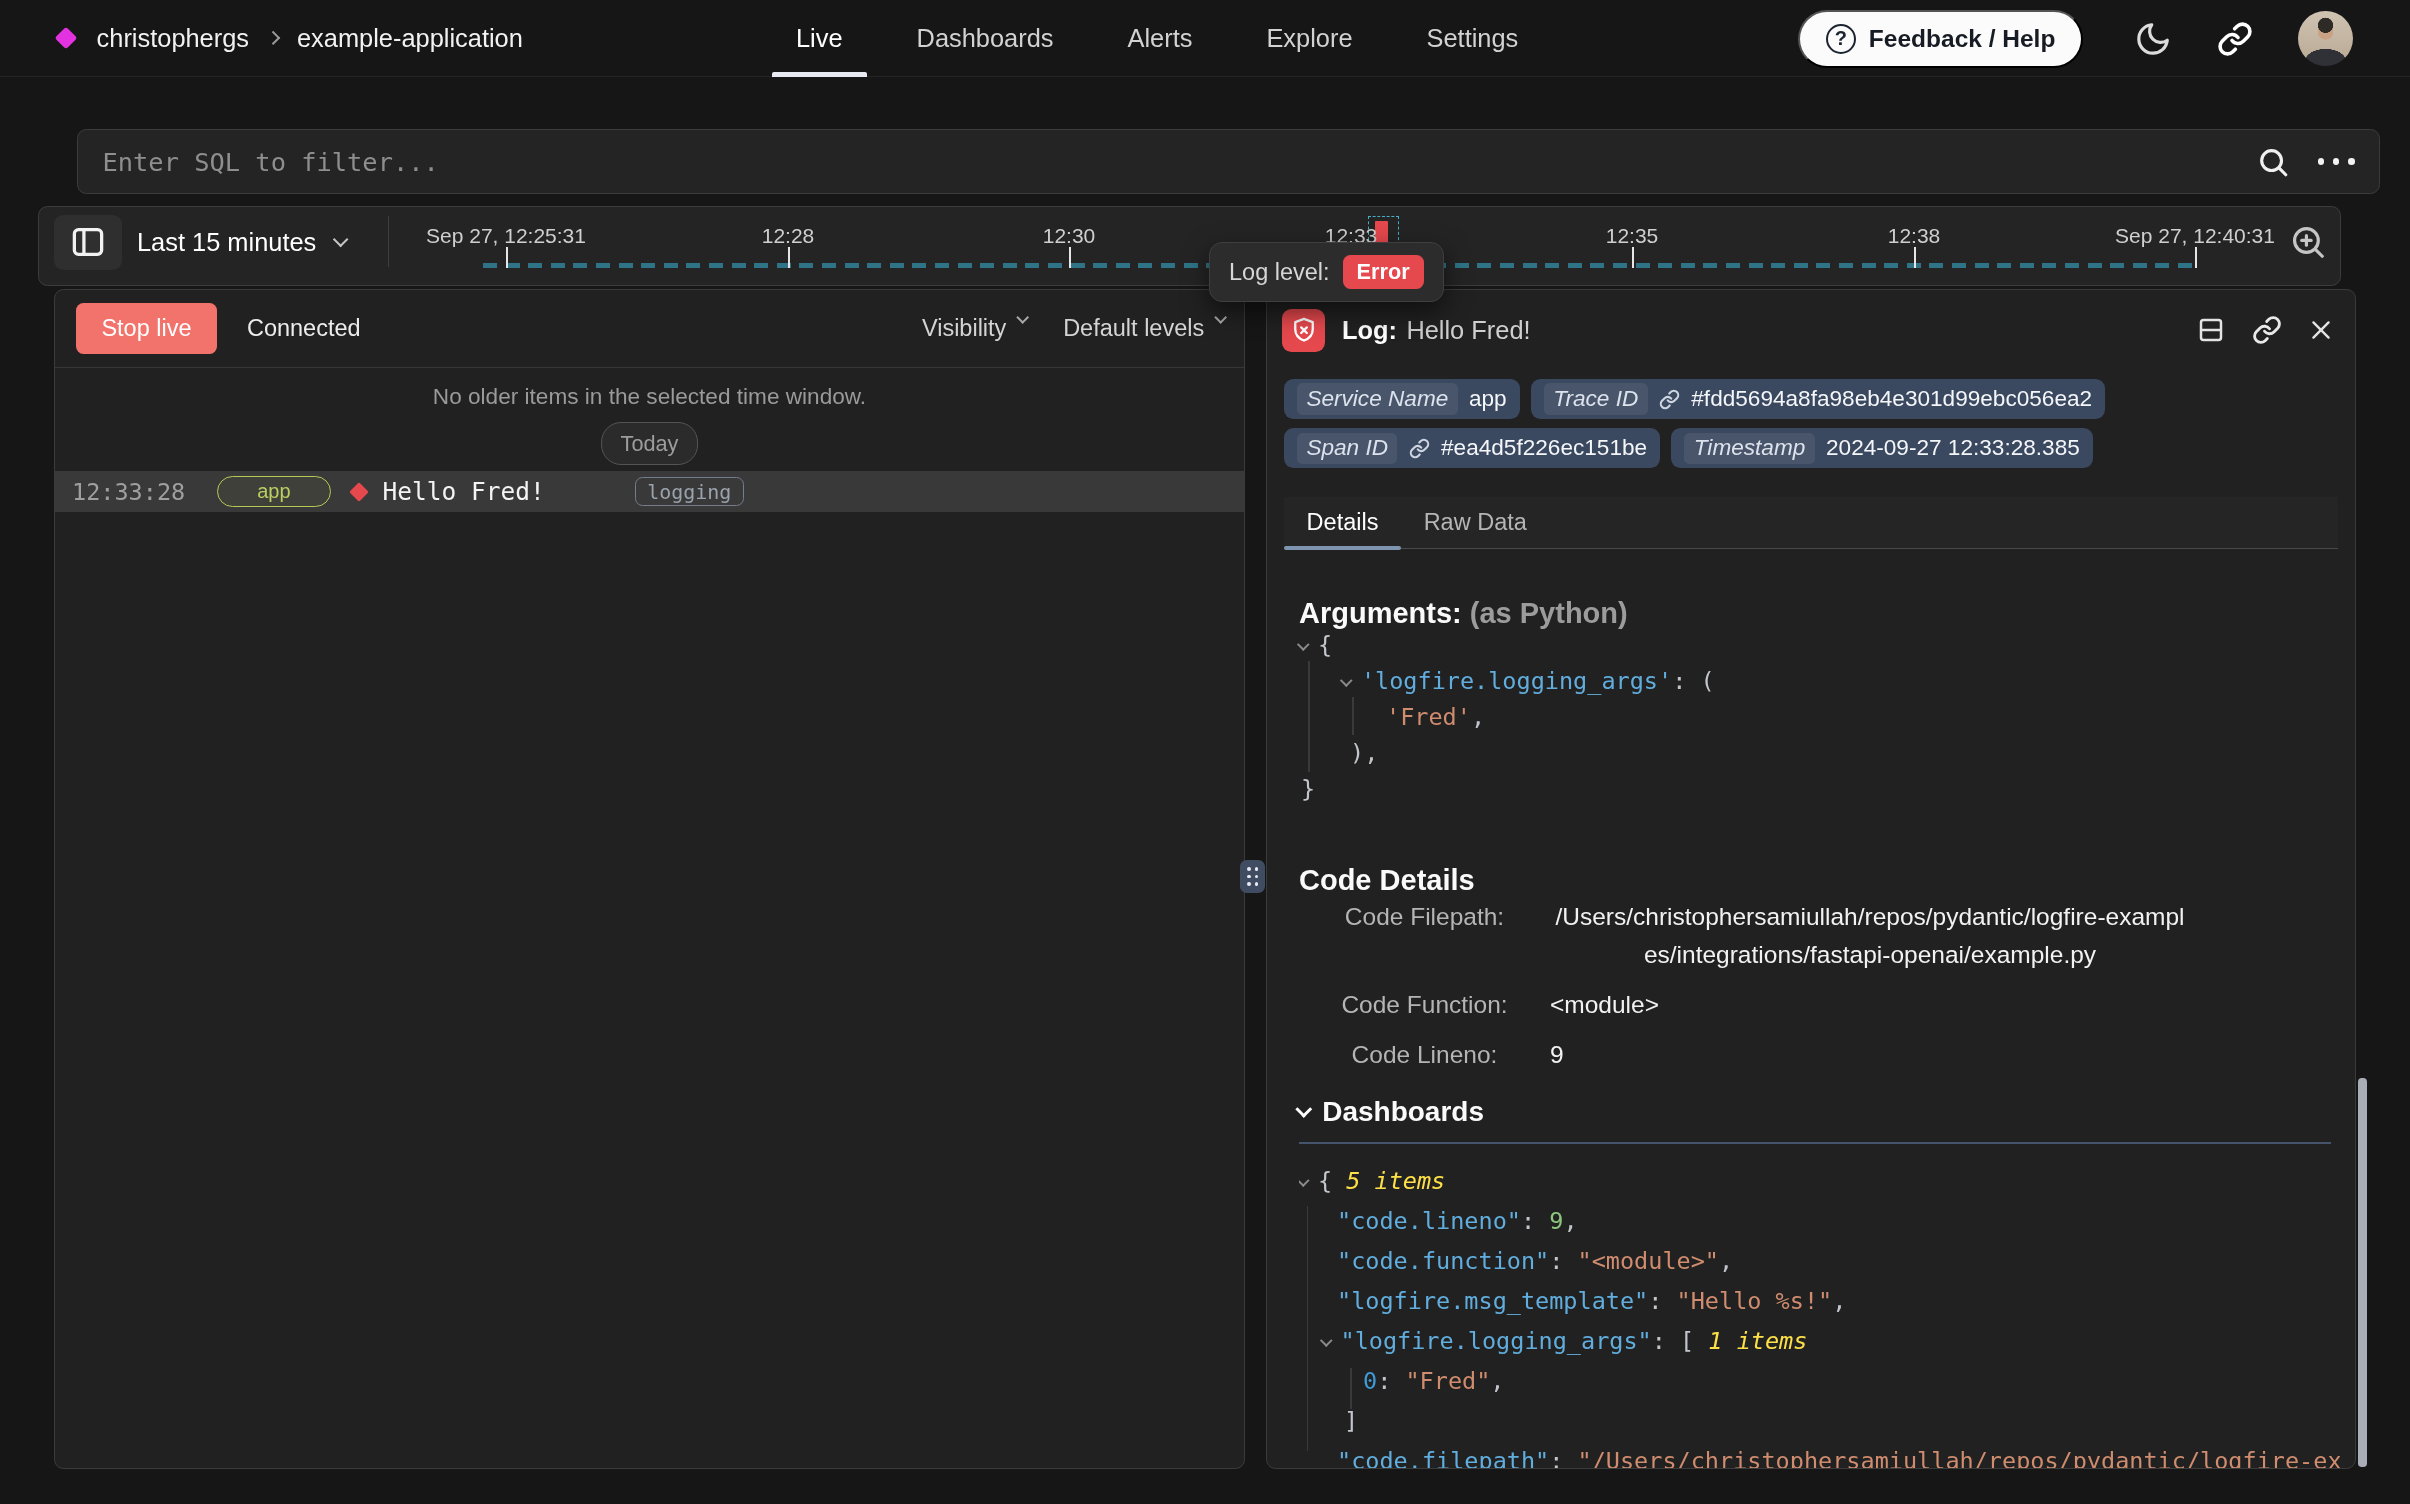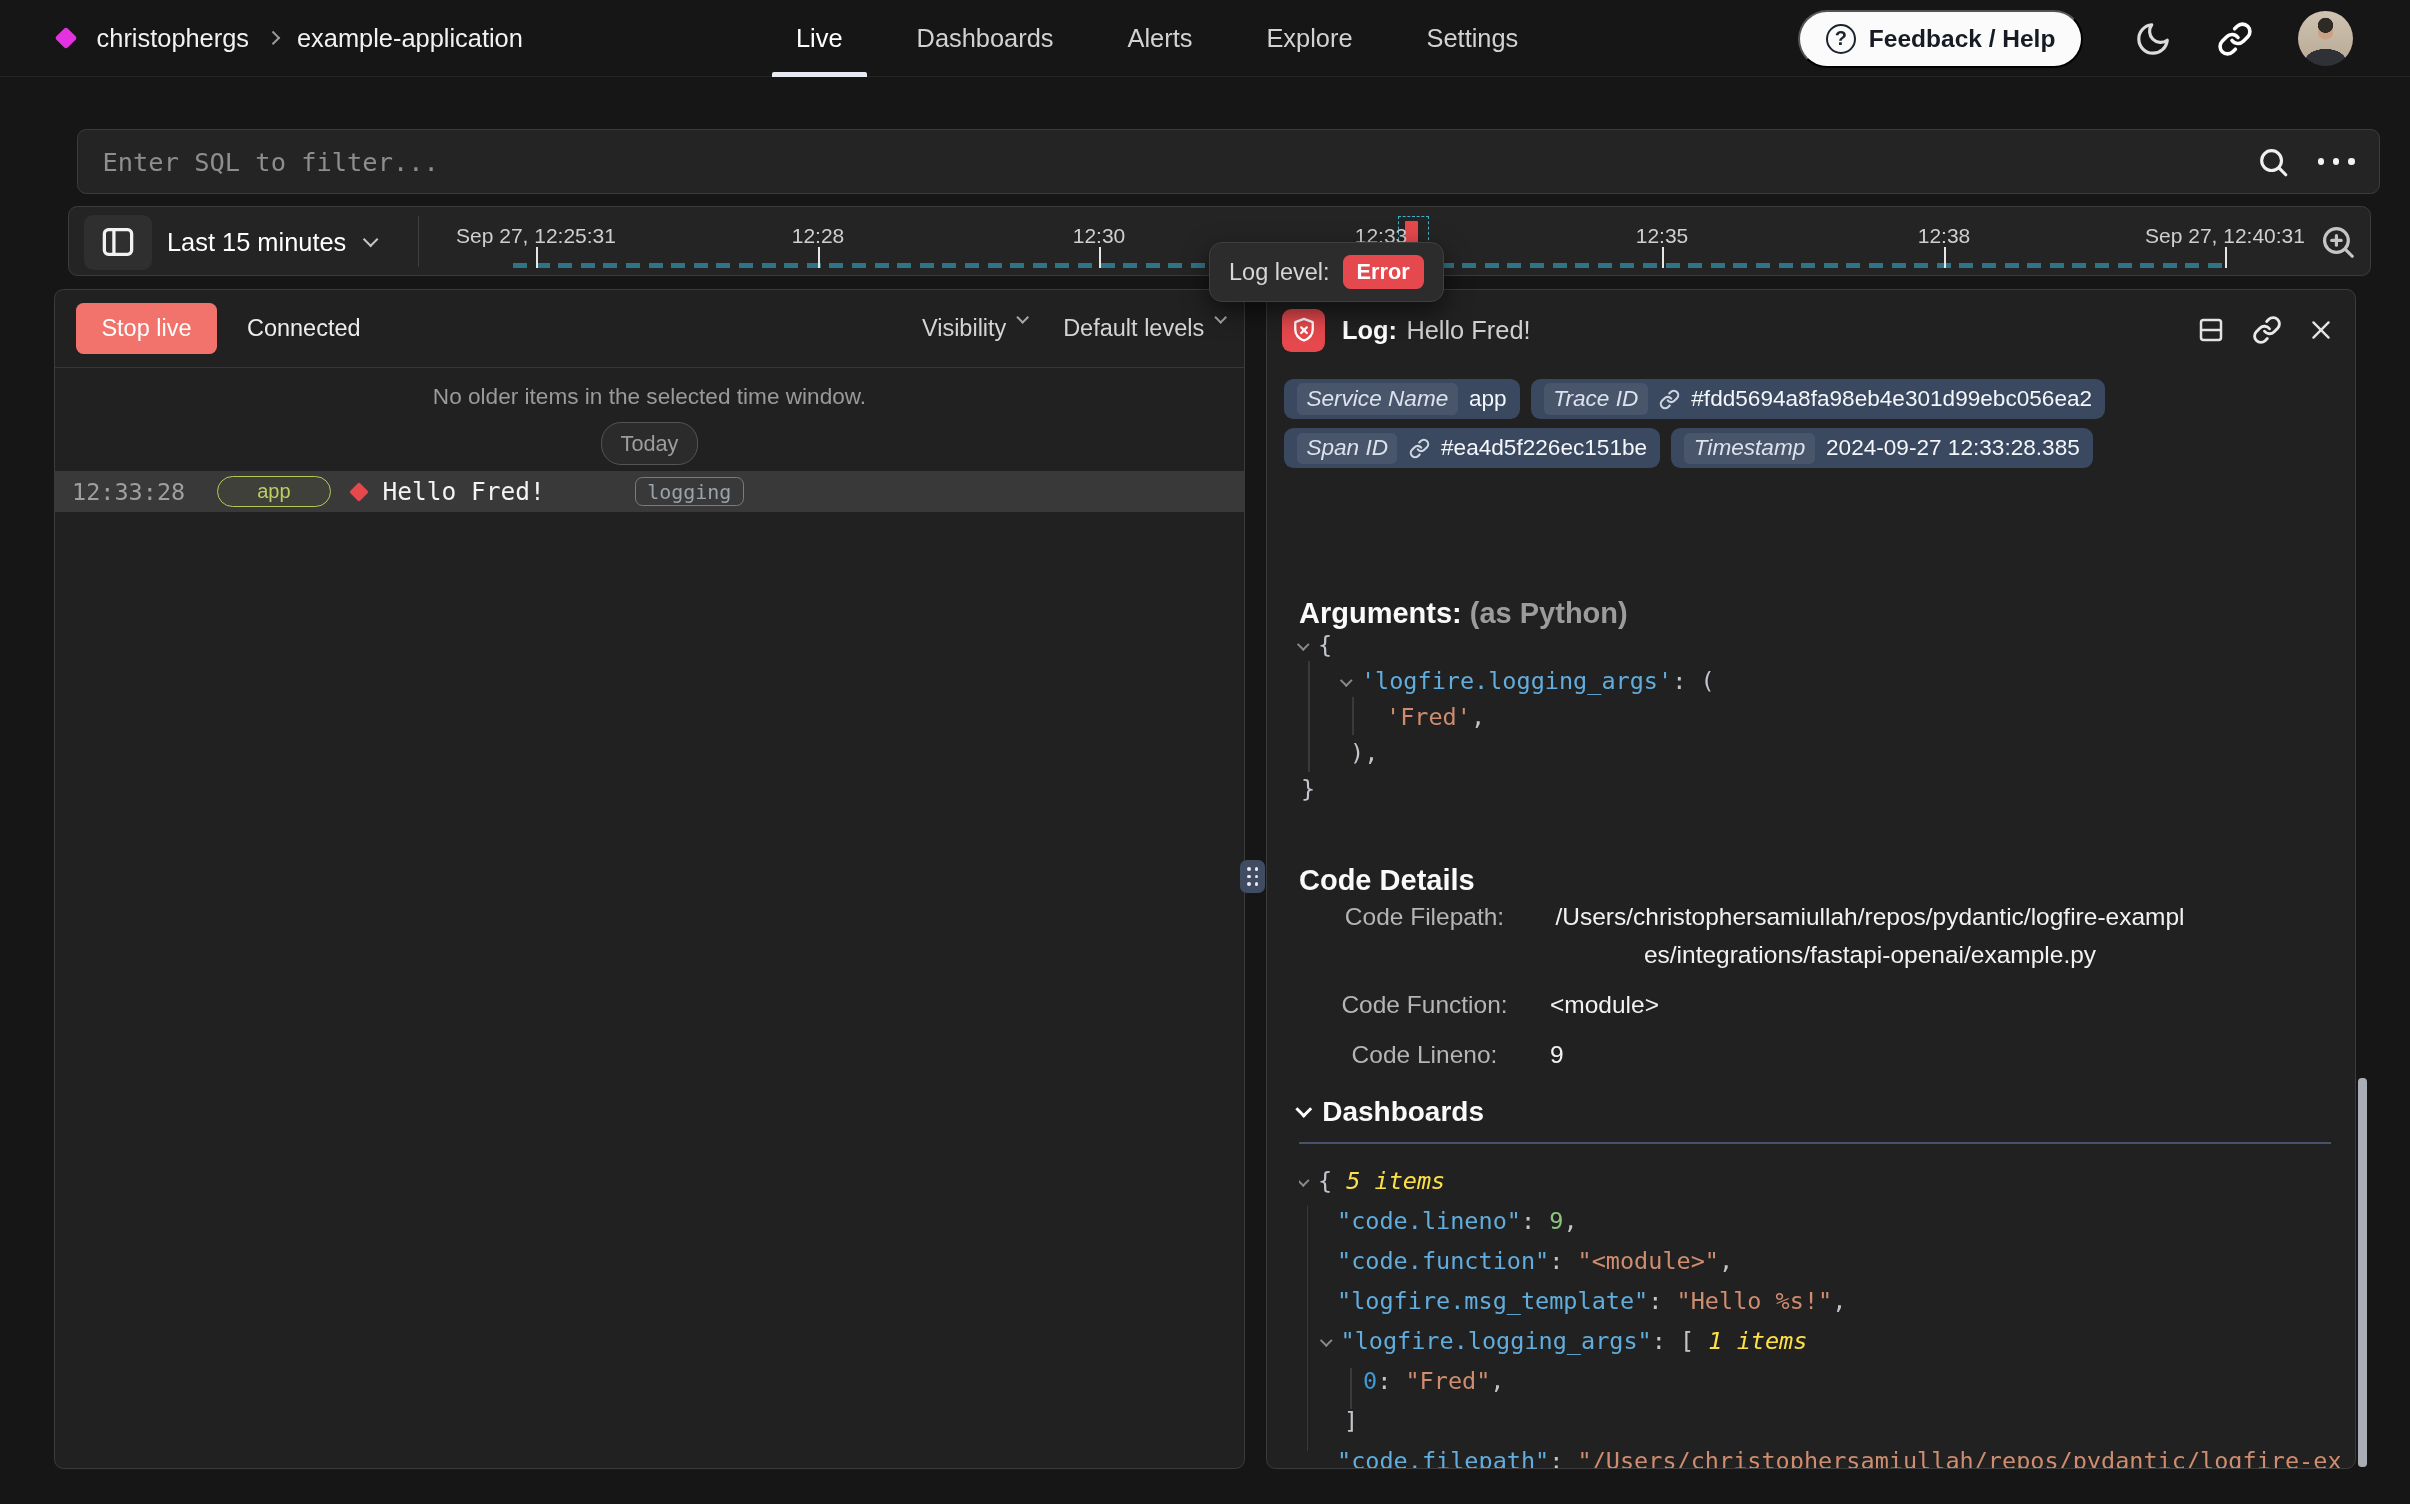--- a/index.html
+++ b/index.html
@@ -28,21 +28,21 @@
       linear-gradient(#cfc3b2, #b7a892); }
 
   
   .sql-bar { position:absolute; left:54px; top:129px; width:2303px; height:65px; background:#242424; border:0.9px solid #3c3c3c; border-radius:9.4px; display:flex; align-items:center; padding:0 24.5px;margin-left:23px; }
   .sql-input { flex:1; background:transparent; border:none; outline:none; color:#e8e8e8; font-family:"DejaVu Sans Mono", monospace; font-size:25.4px; }
   .sql-input::placeholder { color:#8e8e8e; }
   .dots3 { display:flex; gap:8.5px; margin-left:28px; }
   .dots3 i { width:6.6px; height:6.6px; border-radius:50%; background:#f2f2f2; }
 
   
-  .time-bar { position:absolute; left:68px; top:206px; width:2303px; height:70px; background:#242424; border:0.9px solid #3c3c3c; border-radius:9.4px; }
+  .time-bar { position:absolute; left:38px; top:206px; width:2303px; height:80px; background:#242424; border:0.9px solid #3c3c3c; border-radius:9.4px; }
   .panel-toggle { position:absolute; left:15px; top:7.5px; width:68px; height:55px; background:#2f2f2f; border-radius:9.4px; display:flex; align-items:center; justify-content:center; }
   .range-ctl { position:absolute; left:98px; top:0; height:70px; display:flex; align-items:center; gap:17px; color:#fff; font-size:25.4px; }
   .chev-down { width:11.3px; height:11.3px; border-right:2.8px solid #c6c6c6; border-bottom:2.8px solid #c6c6c6; transform:rotate(45deg) translateY(-2.8px); }
   .tb-divider { position:absolute; left:349px; top:9.4px; width:0.9px; height:51px; background:#3e3e3e; }
   .track { position:absolute; left:0; top:0; right:0; bottom:0; }
   .dash-line { position:absolute; left:444px; top:56px; width:1716px; height:4.7px;
     background:repeating-linear-gradient(90deg,#2e7486 0 14px, rgba(0,0,0,0) 14px 22.6px); }
   .tick-label { position:absolute; top:17px; transform:translateX(-50%); font-size:21px; color:#cfcfcf; white-space:nowrap; }
   .tick-mark { position:absolute; top:40px; width:1.9px; height:21px; background:#e6e6e6; }
   .event-sel { position:absolute; left:1329px; top:8.5px; width:31px; height:40px; border:1.9px dashed #46aec6; }
@@ -314,20 +314,24 @@
             <path d="M14 11a5 5 0 0 0-7.54-.54l-3 3a5 5 0 0 0 7.07 7.07l1.71-1.71"></path>
           </svg>
           <span class="badge-value">#ea4d5f226ec151be</span>
         </div>
         <div class="badge">
           <span class="badge-label">Timestamp</span>
           <span class="badge-value">2024-09-27 12:33:28.385</span>
         </div>
       </div>
 
+    <div class="tabs">
+        <div class="tab active">Details</div>
+        <div class="tab">Raw Data</div>
+      </div>
 
     <div class="sec-h args-h">
       <span>Arguments:</span>
       <span class="dim">(as Python)</span>
     </div>
     <div class="code-block args-code">
       <div class="guide" style="left:9.4px; top:34px; height:111px;"></div>
       <div class="guide" style="left:53px; top:70px; height:38px;"></div>
     <div class="cl" style="padding-left: 0px;"><span class="tchev"></span><span class="tk-p">{</span></div>
         <div class="cl" style="padding-left: 43px;"><span class="tchev"></span><span class="tk-k">'logfire.logging_args'</span><span class="tk-p">: </span><span class="tk-p">(</span></div>

